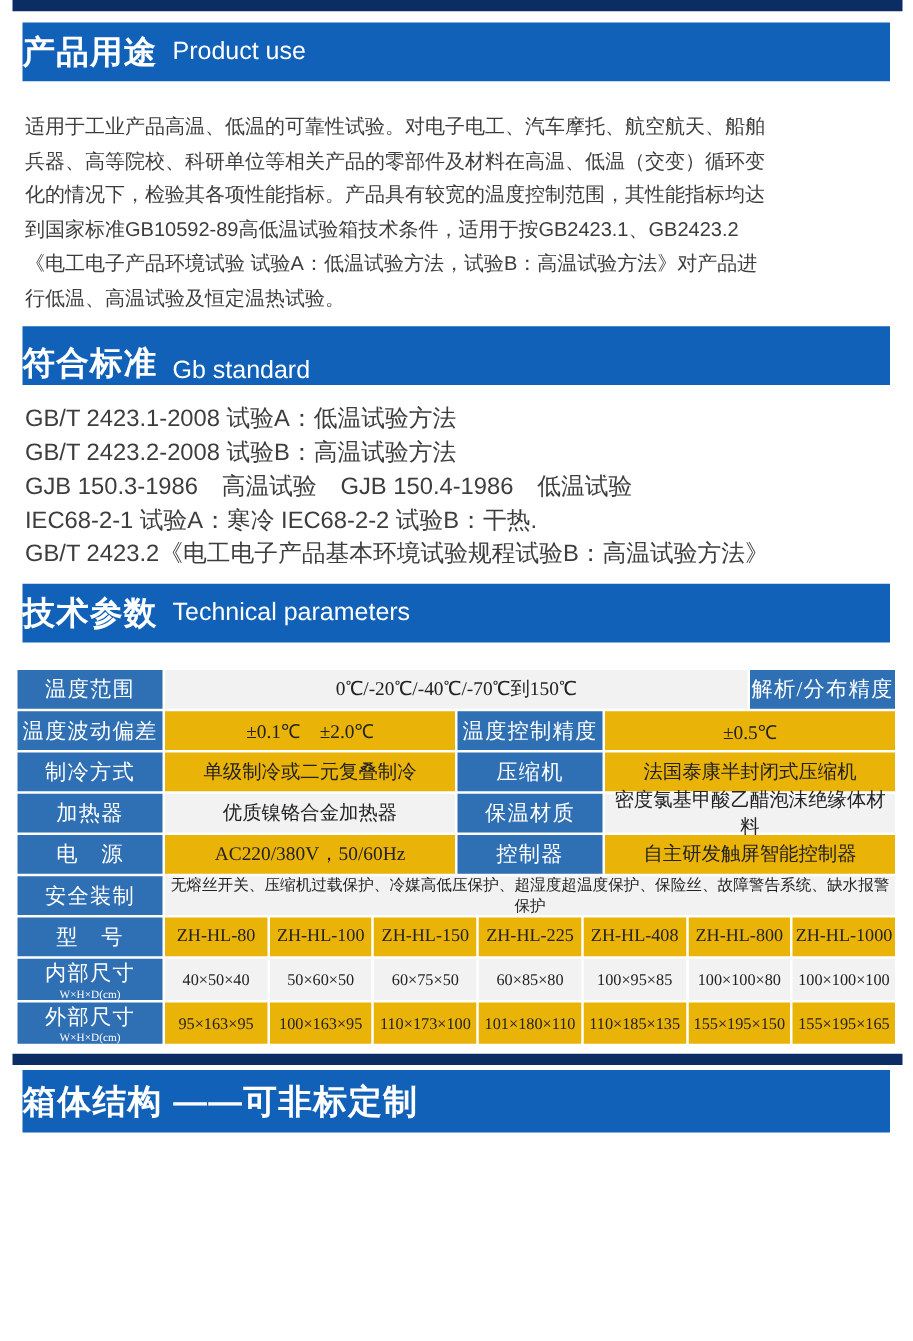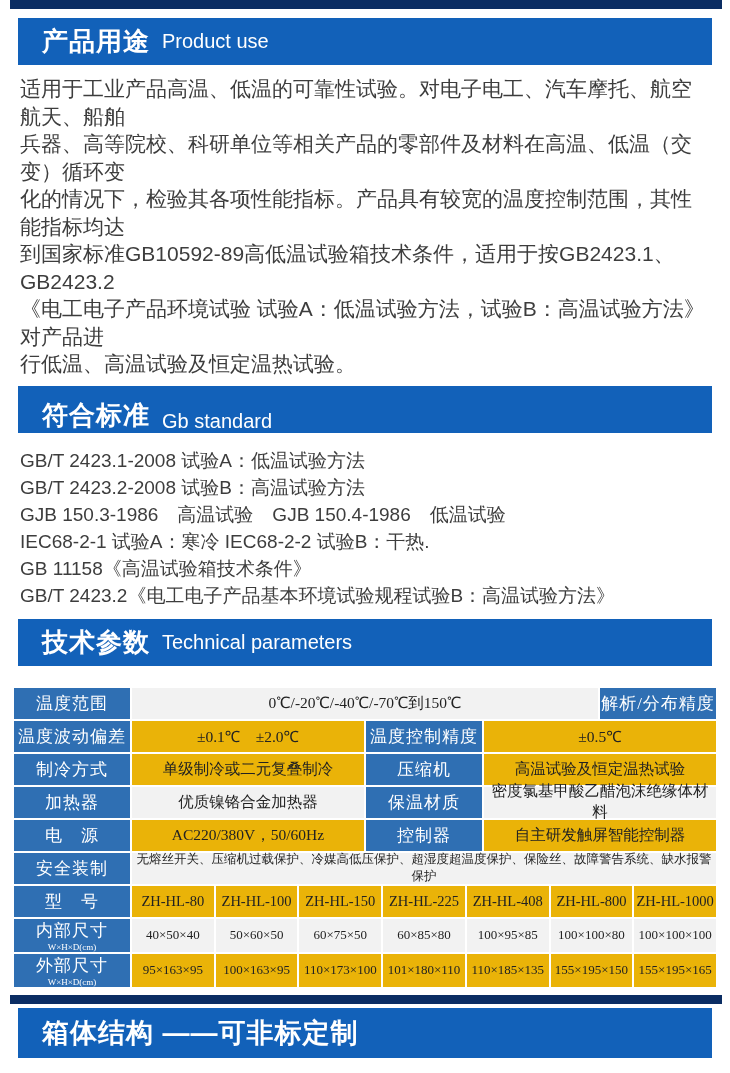--- a/index.html
+++ b/index.html
@@ -3,29 +3,29 @@
 <meta charset="utf-8">
 <style>
   * { margin:0; padding:0; box-sizing:border-box; }
   html,body { width:730px; background:#ffffff; font-family:"Liberation Sans","DejaVu Sans",sans-serif; }
   body { height:1073px; overflow:hidden; }
 
   .navy-strip { height:9px; background:#0b2d63; margin-left:10px; width:712px; }
   .navy-strip.second { margin-top:8px; }
 
   .banner { margin:9px 18px 0 18px; height:47px; background:#1261b9; color:#fff;
-            display:flex; align-items:center; padding-left:24px; }
+            display:flex; align-items:center; }
   .banner .zh { font-size:26px; font-weight:bold; letter-spacing:1px; }
   .banner .en { font-size:20px; margin-left:12px; }
   .banner.b2 { margin-top:8px;align-items:flex-end; }
   .banner.b3 { margin-top:10px;text-align:center; }
   .banner.b4 { margin-top:4px; height:50px; }
   .banner.b4 .zh { font-size:27px; }
 
-  .para { margin:10px 18px 0 20px; color:#3d3d3d; font-size:21px; line-height:27.5px; }
+  .para { margin:23px 18px 0 20px; color:#3d3d3d; font-size:16px; line-height:27.5px; }
   .stds { margin:14px 18px 0 20px; color:#3d3d3d; font-size:19px; line-height:27px; }
 
   .ptable { margin:22px 14px 0 14px; display:flex; flex-direction:column; gap:2px;font-family:Liberation Serif, serif; }
   .trow { display:flex; gap:2px; height:31px; }
   .trow.tall { height:33px; }
   .lcell { width:116px; flex:0 0 116px; background:#2f6fb3; color:#fff;
            display:flex; flex-direction:column; align-items:center; justify-content:center;
            font-size:17px; letter-spacing:1px; }
   .lcell .sub { font-size:9px; letter-spacing:0; line-height:10px; }
   .vcell { flex:1; display:flex; align-items:center; justify-content:center;
@@ -56,21 +56,20 @@
 
 <div class="banner b2">
   <span class="zh">符合标准</span>
   <span class="en">Gb standard</span>
 </div>
 <div class="stds">
   <div>GB/T 2423.1-2008 试验A：低温试验方法</div>
   <div>GB/T 2423.2-2008 试验B：高温试验方法</div>
   <div>GJB 150.3-1986　高温试验　GJB 150.4-1986　低温试验</div>
   <div>IEC68-2-1 试验A：寒冷 IEC68-2-2 试验B：干热.</div>
-  <div>GB 11158《高温试验箱技术条件》</div>
   <div>GB/T 2423.2《电工电子产品基本环境试验规程试验B：高温试验方法》</div>
 </div>
 
 <div class="banner b3">
   <span class="zh">技术参数</span>
   <span class="en">Technical parameters</span>
 </div>
 
 <div class="ptable">
   <div class="trow row-a">
@@ -81,21 +80,21 @@
   <div class="trow row-b">
     <div class="lcell">温度波动偏差</div>
     <div class="vcell">±0.1℃　±2.0℃</div>
     <div class="lcell">温度控制精度</div>
     <div class="vcell">±0.5℃</div>
   </div>
   <div class="trow row-b">
     <div class="lcell">制冷方式</div>
     <div class="vcell">单级制冷或二元复叠制冷</div>
     <div class="lcell">压缩机</div>
-    <div class="vcell">高温试验及恒定温热试验</div>
+    <div class="vcell">法国泰康半封闭式压缩机</div>
   </div>
   <div class="trow row-a">
     <div class="lcell">加热器</div>
     <div class="vcell">优质镍铬合金加热器</div>
     <div class="lcell">保温材质</div>
     <div class="vcell">密度氯基甲酸乙醋泡沫绝缘体材料</div>
   </div>
   <div class="trow row-b">
     <div class="lcell">电　源</div>
     <div class="vcell">AC220/380V，50/60Hz</div>

